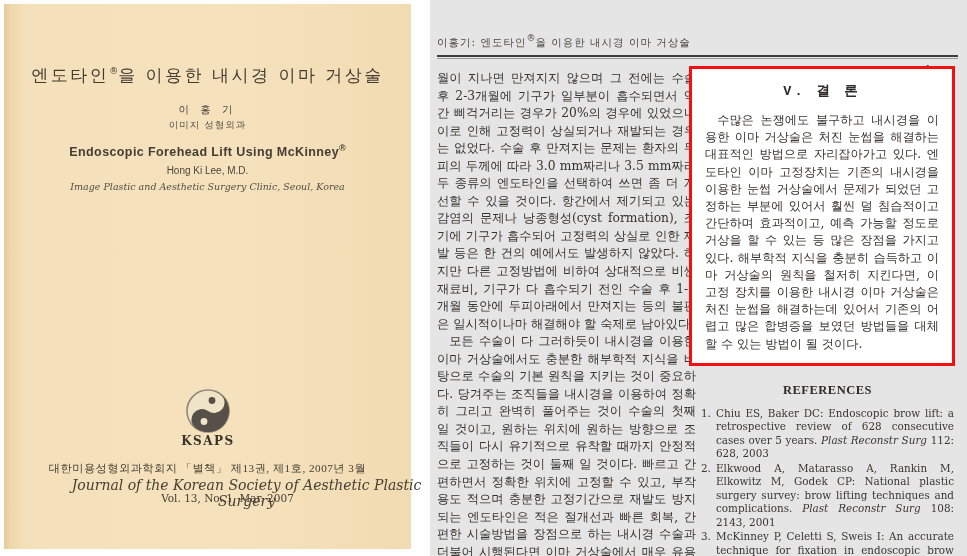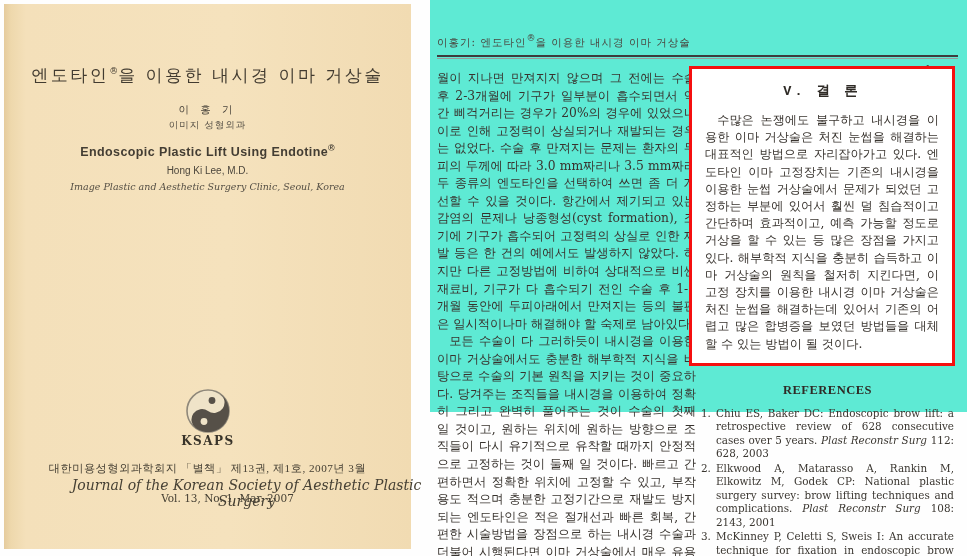--- a/index.html
+++ b/index.html
@@ -18,21 +18,21 @@
   .lp-entitle{top:139px;font-size:12.5px;font-weight:bold;letter-spacing:.4px;
               font-family:"Liberation Sans","DejaVu Sans",sans-serif;color:#433d33;}
   .lp-enauthor{top:161px;font-size:10px;font-family:"Liberation Sans","DejaVu Sans",sans-serif;color:#4c463c;}
   .lp-enaffil{top:177px;font-size:9.5px;font-style:italic;color:#544e44;}
   .lp-logo{top:384px;}
   .lp-journal-kr{top:457px;font-size:11.2px;letter-spacing:.5px;color:#464034;font-family:Liberation Serif, serif;}
   .lp-journal-en{top:473px;font-size:14px;font-style:italic;color:#464034;margin-left:39px;}
   .lp-vol{top:488px;font-size:10.5px;color:#464034;padding-left:20px;}
 
   
-  .right-page{position:absolute;left:430px;top:0;width:537px;height:412px;background:#5eead4;}
+  .right-page{position:absolute;left:430px;top:0;width:537px;height:556px;background:#e5e5e5;}
   .rp-running{position:absolute;left:7px;top:33px;font-size:10.5px;letter-spacing:1px;color:#4a453e;}
   .rp-pagenum{position:absolute;right:24px;top:43px;font-size:16px;color:#444;margin-top:20px;}
   .rp-rule{position:absolute;left:7px;top:55px;width:521px;height:4px;
            border-top:2px solid #3d3d3d;border-bottom:1px solid #9a9a9a;box-sizing:border-box;}
 
   .rp-col1{position:absolute;left:7px;top:70px;width:259px;font-size:12.3px;line-height:17.55px;
            text-align:justify;color:#38332e;}
   .rp-col1 p{margin:0;}
   .rp-col1 p.indent{text-indent:1em;}
 
@@ -56,21 +56,21 @@
 
 <div class="canvas">
 
   <div class="left-page">
 
     <div class="lp-center lp-title"><span>엔도타인</span><sup class="sup">®</sup><span>을 이용한 내시경 이마 거상술</span></div>
 
     <div class="lp-center lp-author">이 홍 기</div>
     <div class="lp-center lp-affil">이미지 성형외과</div>
 
-    <div class="lp-center lp-entitle"><span>Endoscopic Plastic Lift Using Endotine</span><sup class="sup">®</sup></div>
+    <div class="lp-center lp-entitle"><span>Endoscopic Forehead Lift Using McKinney</span><sup class="sup">®</sup></div>
 
     <div class="lp-center lp-enauthor">Hong Ki Lee, M.D.</div>
     <div class="lp-center lp-enaffil">Image Plastic and Aesthetic Surgery Clinic, Seoul, Korea</div>
 
     <div class="lp-center lp-logo">
       <svg width="54" height="60" viewBox="0 0 54 60">
         <circle cx="27" cy="23" r="21" fill="#efe3c8" stroke="#8f887a" stroke-width="1.6"></circle>
         <path d="M27 2 A21 21 0 0 1 27 44 A10.5 10.5 0 0 1 27 23 A10.5 10.5 0 0 0 27 2 Z" fill="#565048" transform="rotate(35 27 23)"></path>
         <circle cx="31" cy="12.5" r="3.4" fill="#565048"></circle>
         <circle cx="23" cy="33.5" r="3.4" fill="#efe3c8"></circle>

